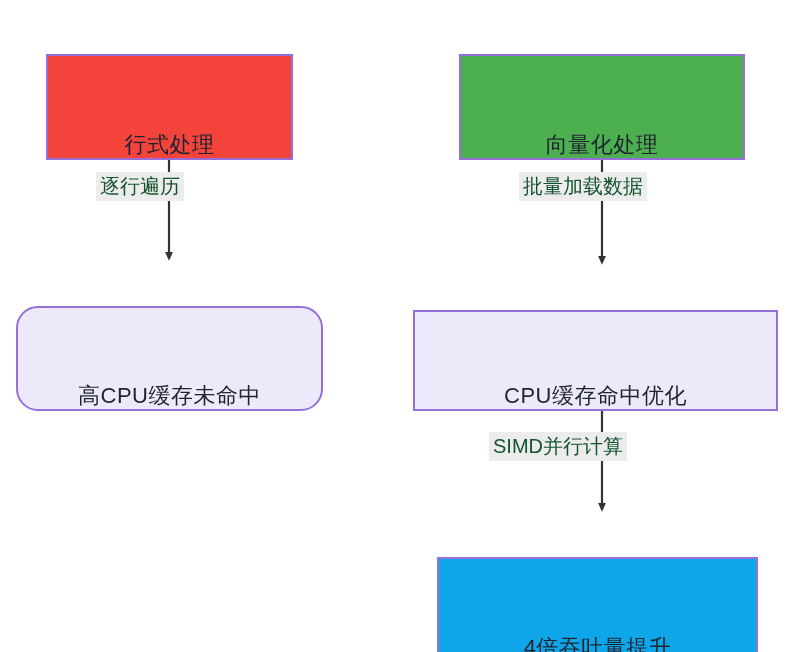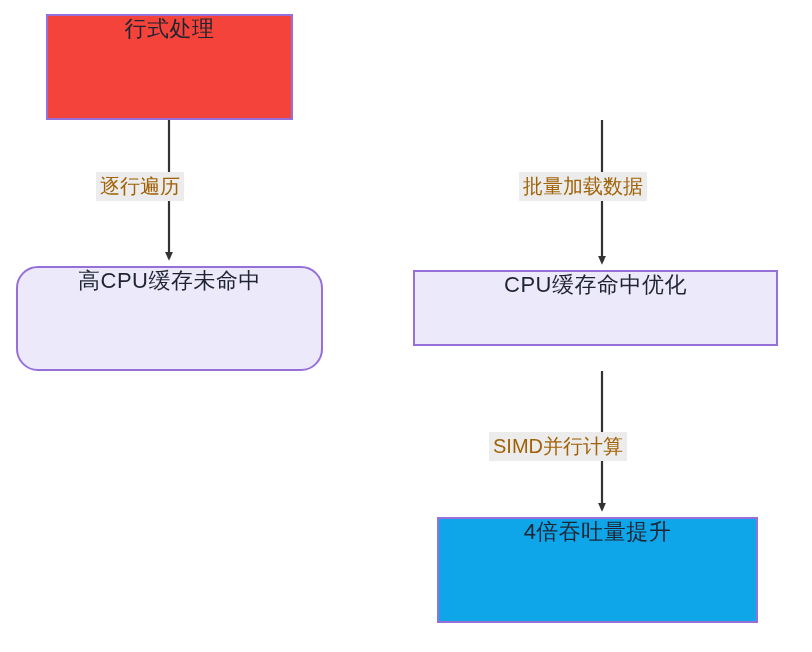--- a/index.html
+++ b/index.html
@@ -14,29 +14,30 @@
     position: relative;
     width: 812px;
     height: 652px;
     background: #ffffff;
     overflow: hidden;
   }
   .node {
     position: absolute;
     box-sizing: border-box;
     display: flex;
-    align-items: flex-start;
+    align-items: flex-end;
     justify-content: center;
     border: 2px solid #9670D8;
     color: #1f2430;
     font-size: 22px;
     line-height: 1.2;
     letter-spacing: 0.5px;
     white-space: nowrap;
     text-align: center;
+    margin-top: 40px;
   }
   .node-red {
     left: 46px;
     top: 14px;
     width: 247px;
     height: 106px;
     background: #F3433A;
   }
   .node-green {
     left: 459px;
@@ -50,21 +51,21 @@
     top: 266px;
     width: 307px;
     height: 105px;
     background: #ECE9FB;
     border-radius: 22px;
   }
   .node-lav-square {
     left: 413px;
     top: 270px;
     width: 365px;
-    height: 76px;
+    height: 101px;
     background: #ECE9FB;
   }
   .node-orange {
     left: 437px;
     top: 517px;
     width: 321px;
     height: 106px;
     background: #0ea5e9;
   }
 
@@ -73,21 +74,21 @@
     left: 0;
     top: 0;
     width: 812px;
     height: 652px;
     pointer-events: none;
   }
 
   .edge-label {
     position: absolute;
     background: #ECECEC;
-    color: #a16207;
+    color: #14532d;
     font-size: 20px;
     line-height: 1.25;
     padding: 2px 4px;
     white-space: nowrap;
     box-sizing: border-box;
   }
   .lbl-1 { left: 96px;  top: 172px; }
   .lbl-2 { left: 501px; top: 172px; margin-left: 18px; }
   .lbl-3 { left: 489px; top: 432px; }
 </style>
@@ -107,20 +108,23 @@
 
     <line x1="602" y1="120" x2="602" y2="262" stroke="#333333" stroke-width="2.2" marker-end="url(#arrowhead)"></line>
 
     <line x1="602" y1="371" x2="602" y2="509" stroke="#333333" stroke-width="2.2" marker-end="url(#arrowhead)"></line>
   </svg>
 
   <div class="node node-red">
     <span>行式处理</span>
   </div>
 
+  <div class="node node-green">
+    <span>向量化处理</span>
+  </div>
 
   <div class="node node-lav-round">
     <span>高CPU缓存未命中</span>
   </div>
 
   <div class="node node-lav-square">
     <span>CPU缓存命中优化</span>
   </div>
 
   <div class="node node-orange">

